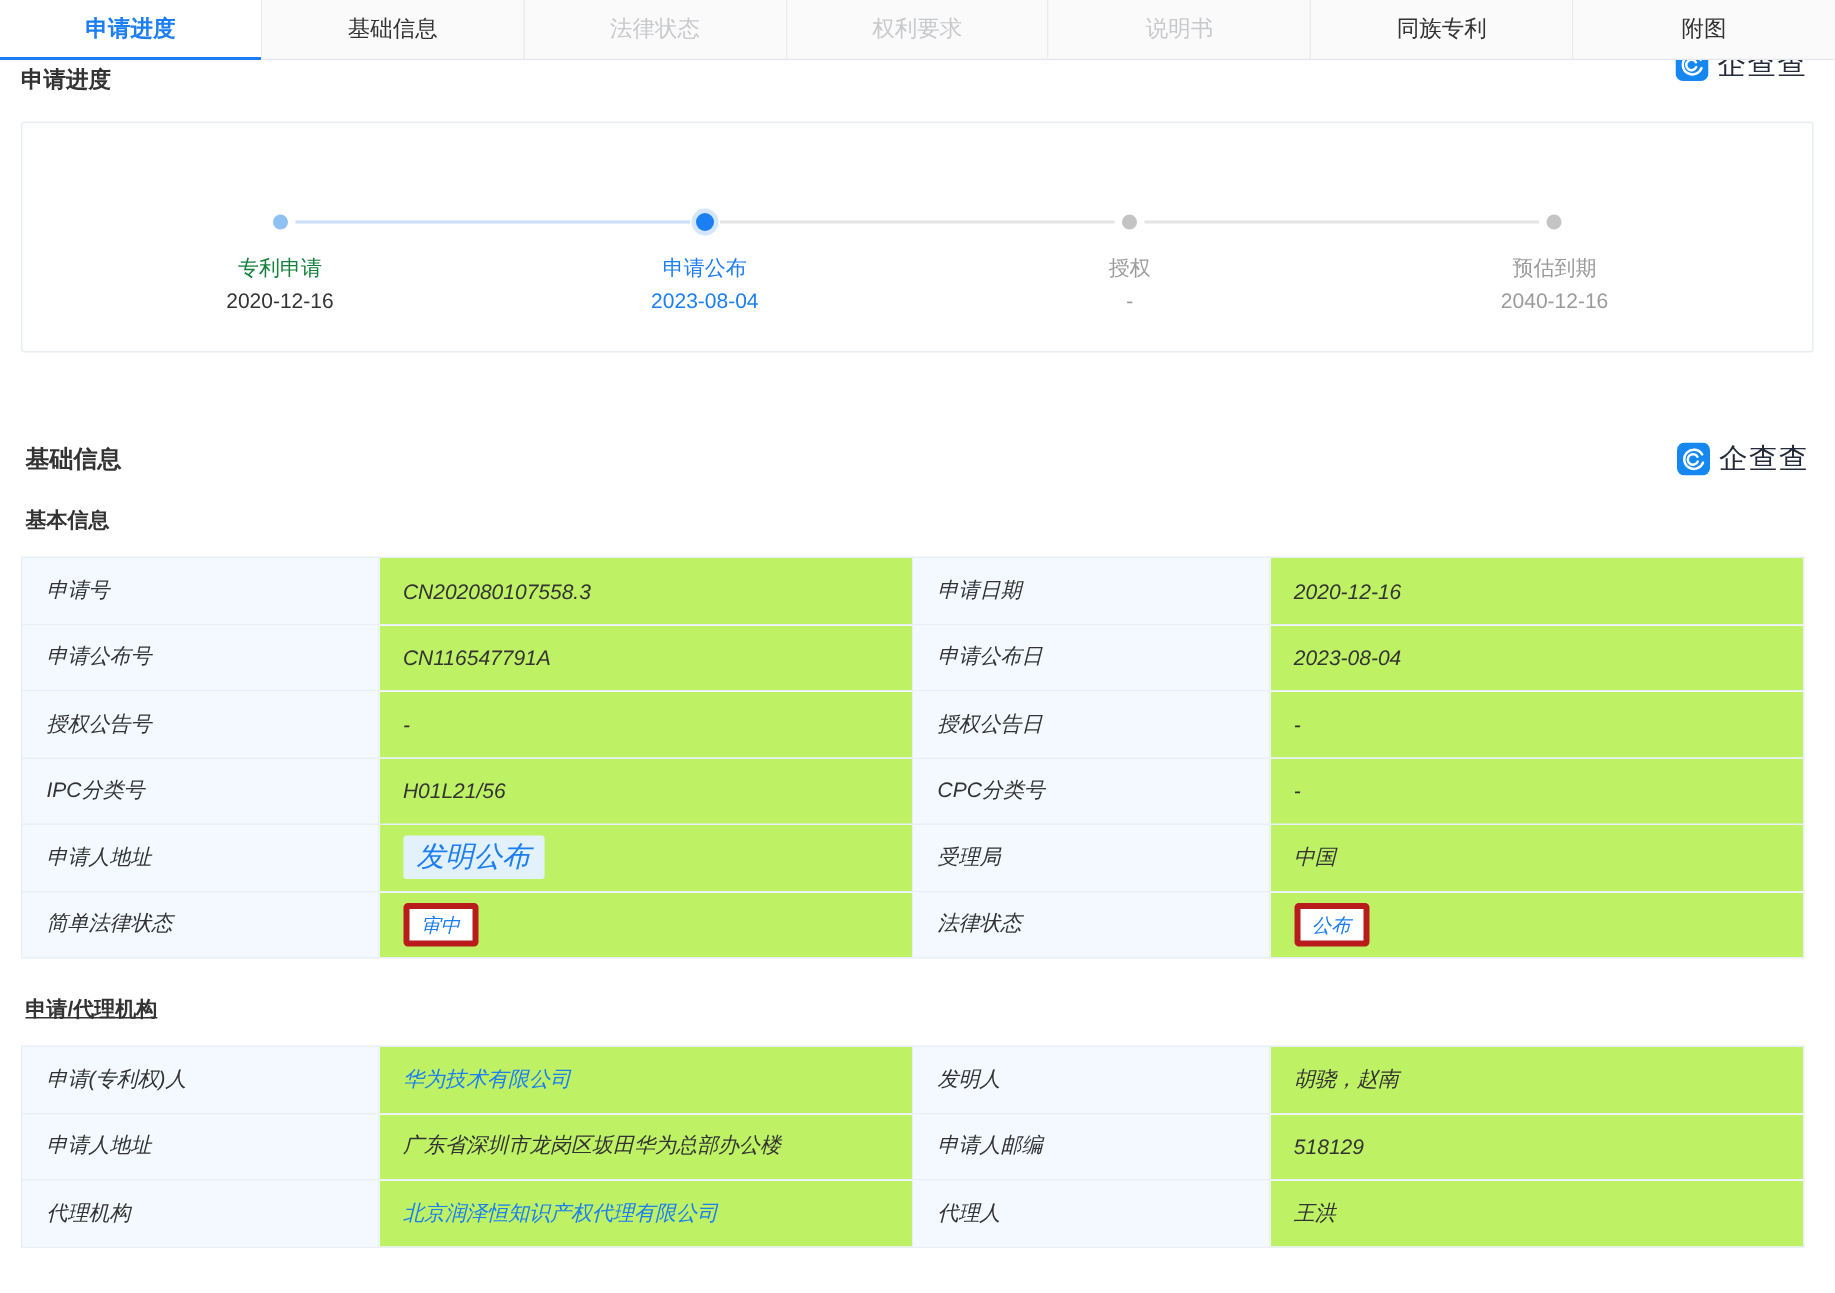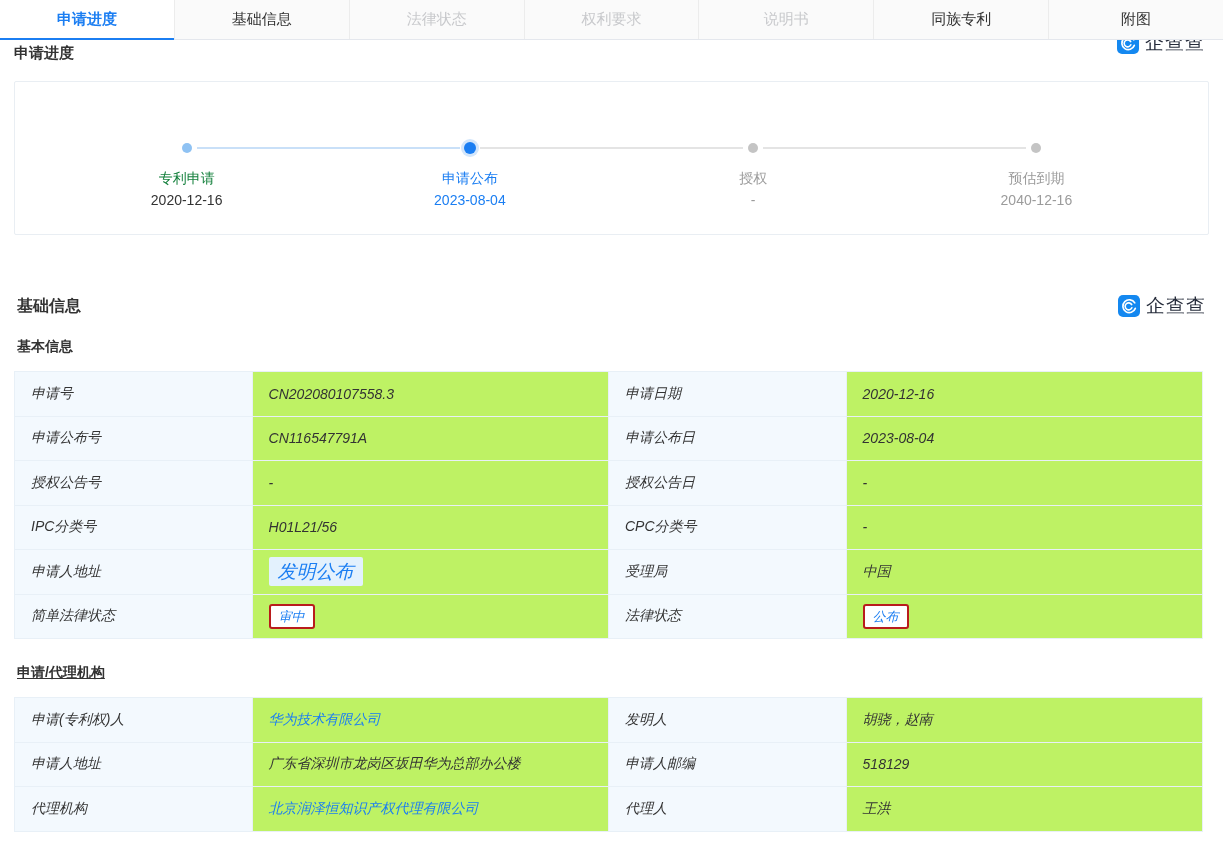--- a/index.html
+++ b/index.html
@@ -73,21 +73,21 @@
   }
   td.lbl { background: #f3f9fe; width: 20%; padding-left: 18px; }
   td.val { width: 30%; background: #bef264; }
   .link { color: #1b7ef2; text-decoration: none; cursor: pointer; }
   .badge-fill {
     display: inline-block; background: #e3f1fd; color: #1b7ef2;
     font-size: 19px; line-height: 1; padding: 5px 9px; border-radius: 2px;
   }
   .badge-outline {
     display: inline-block; background: #fff; color: #1b7ef2;
-    border: 2px solid #b91c1c; font-size: 13px; line-height: 1;
+    border: 4px solid #b91c1c; font-size: 13px; line-height: 1;
     padding: 4px 8px; border-radius: 3px;
   }
 </style>
 </head>
 <body>
 
 <div id="logo-top" class="qcc-logo">
   <span>
     <svg viewBox="0 0 24 24" width="22" height="22">
       <rect width="24" height="24" rx="5.5" fill="#1488f0"></rect>

